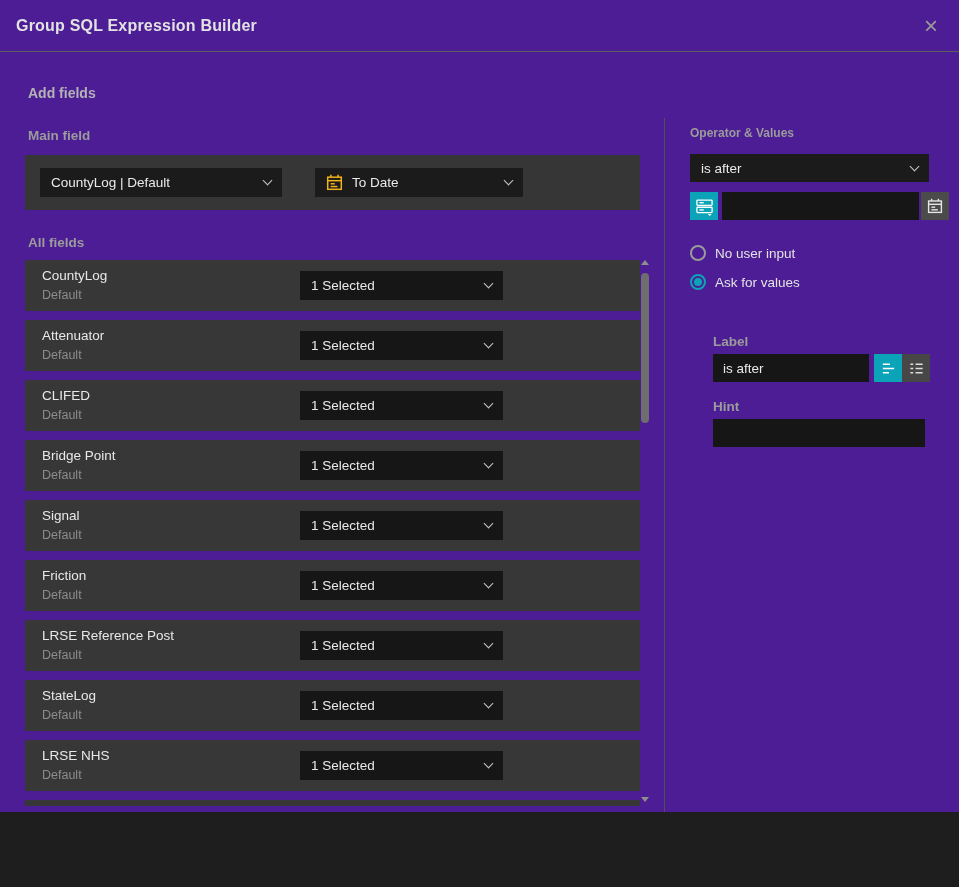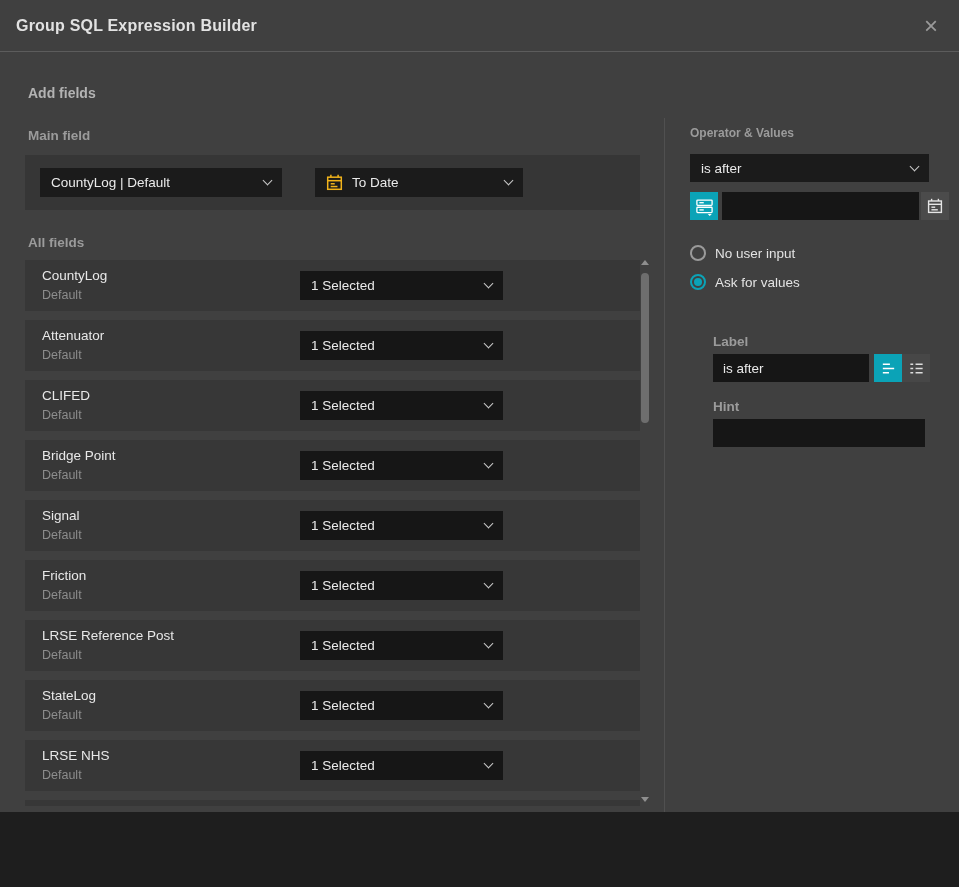--- a/index.html
+++ b/index.html
@@ -1,20 +1,20 @@
 <!DOCTYPE html>
 <html><head>
 <meta charset="utf-8">
 <style>
   * { margin:0; padding:0; box-sizing:border-box; }
   html,body { width:959px; height:887px; background:#1e1e1e; }
   body { font-family:"Liberation Sans", sans-serif; }
   .dialog {
     position:relative; width:959px; height:812px;
-    background:#404040; color:#e9e9e9; overflow:hidden;
+    background:#4c1d95; color:#e9e9e9; overflow:hidden;
   }
   
   .titlebar {
     position:absolute; top:0; left:0; width:100%; height:52px;
     border-bottom:1px solid #5c5c5c; display:flex; align-items:center;
   }
   .title { padding-left:16px; font-size:16px; font-weight:bold; color:#e2e2e2; letter-spacing:.2px; }
   .close-btn {
     position:absolute; right:12px; top:50%; transform:translateY(-50%);
     width:32px; height:32px; display:flex; align-items:center; justify-content:center;

